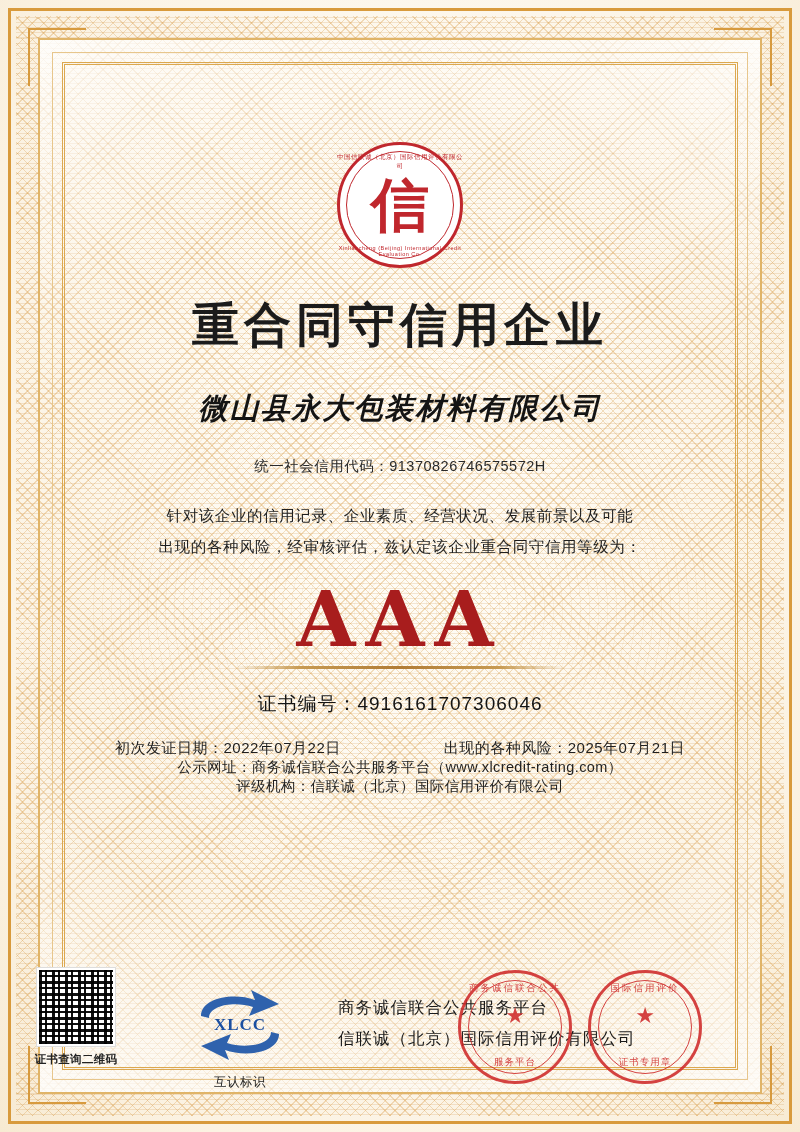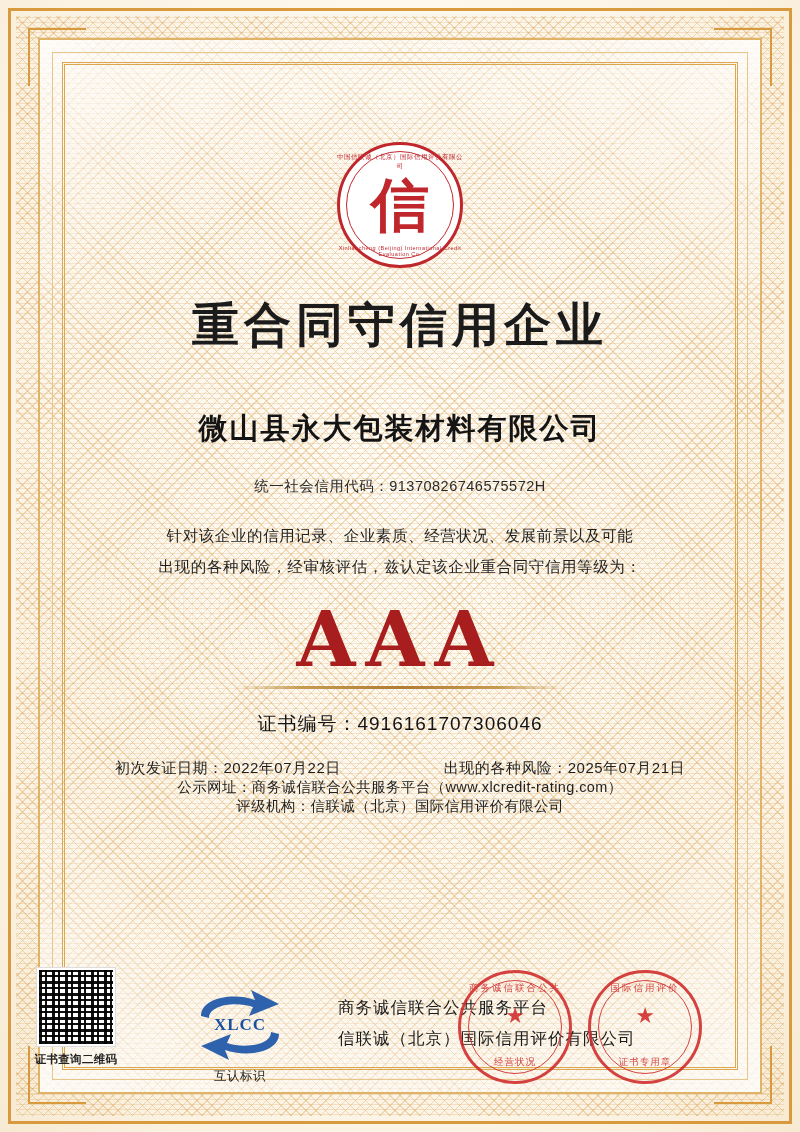--- a/index.html
+++ b/index.html
@@ -146,26 +146,27 @@
   .main-title {
     margin-top: 26px;
     font-family: "DejaVu Serif", "Liberation Serif", serif;
     font-size: 47px;
     font-weight: bold;
     letter-spacing: 5px;
     color: #1b1b1b;
   }
 
   .company-name {
-    margin-top: 52px;
+    margin-top: 32px;
     font-family: "DejaVu Sans", sans-serif;
     font-size: 29px;
     font-weight: bold;
     letter-spacing: 2px;
     color: #141414;
+    font-style: italic;
   }
 
   .credit-code {
     margin-top: 28px;
     font-size: 14.5px;
     color: #2a2a2a;
     letter-spacing: .5px;
   }
 
   .statement {
@@ -271,21 +272,21 @@
     left: 0; right: 0; top: 50%;
     transform: translateY(-50%);
     text-align: center;
     font-size: 17px;
     font-weight: bold;
     color: #1b4fa0;
     letter-spacing: 1px;
     font-family: "Liberation Serif", serif;
   }
   .xlcc-label {
-    margin-top: 4px;
+    margin-top: 10px;
     font-size: 12.5px;
     color: #222;
     letter-spacing: .5px;
   }
 
   .stamp-block {
     position: absolute;
     left: 300px;
     top: 0;
     width: 420px;
@@ -426,21 +427,21 @@
     <div class="stamp-block">
       <div class="stamp-text">
         <div>商务诚信联合公共服务平台</div>
         <div>信联诚（北京）国际信用评价有限公司</div>
       </div>
 
       <div class="seal seal-1">
         <div class="seal-inner"></div>
         <div class="seal-top">商务诚信联合公共</div>
         <div class="seal-star">★</div>
-        <div class="seal-bottom">经营状况</div>
+        <div class="seal-bottom">服务平台</div>
       </div>
 
       <div class="seal seal-2">
         <div class="seal-inner"></div>
         <div class="seal-top">国际信用评价</div>
         <div class="seal-star">★</div>
         <div class="seal-bottom">证书专用章</div>
       </div>
     </div>
 

